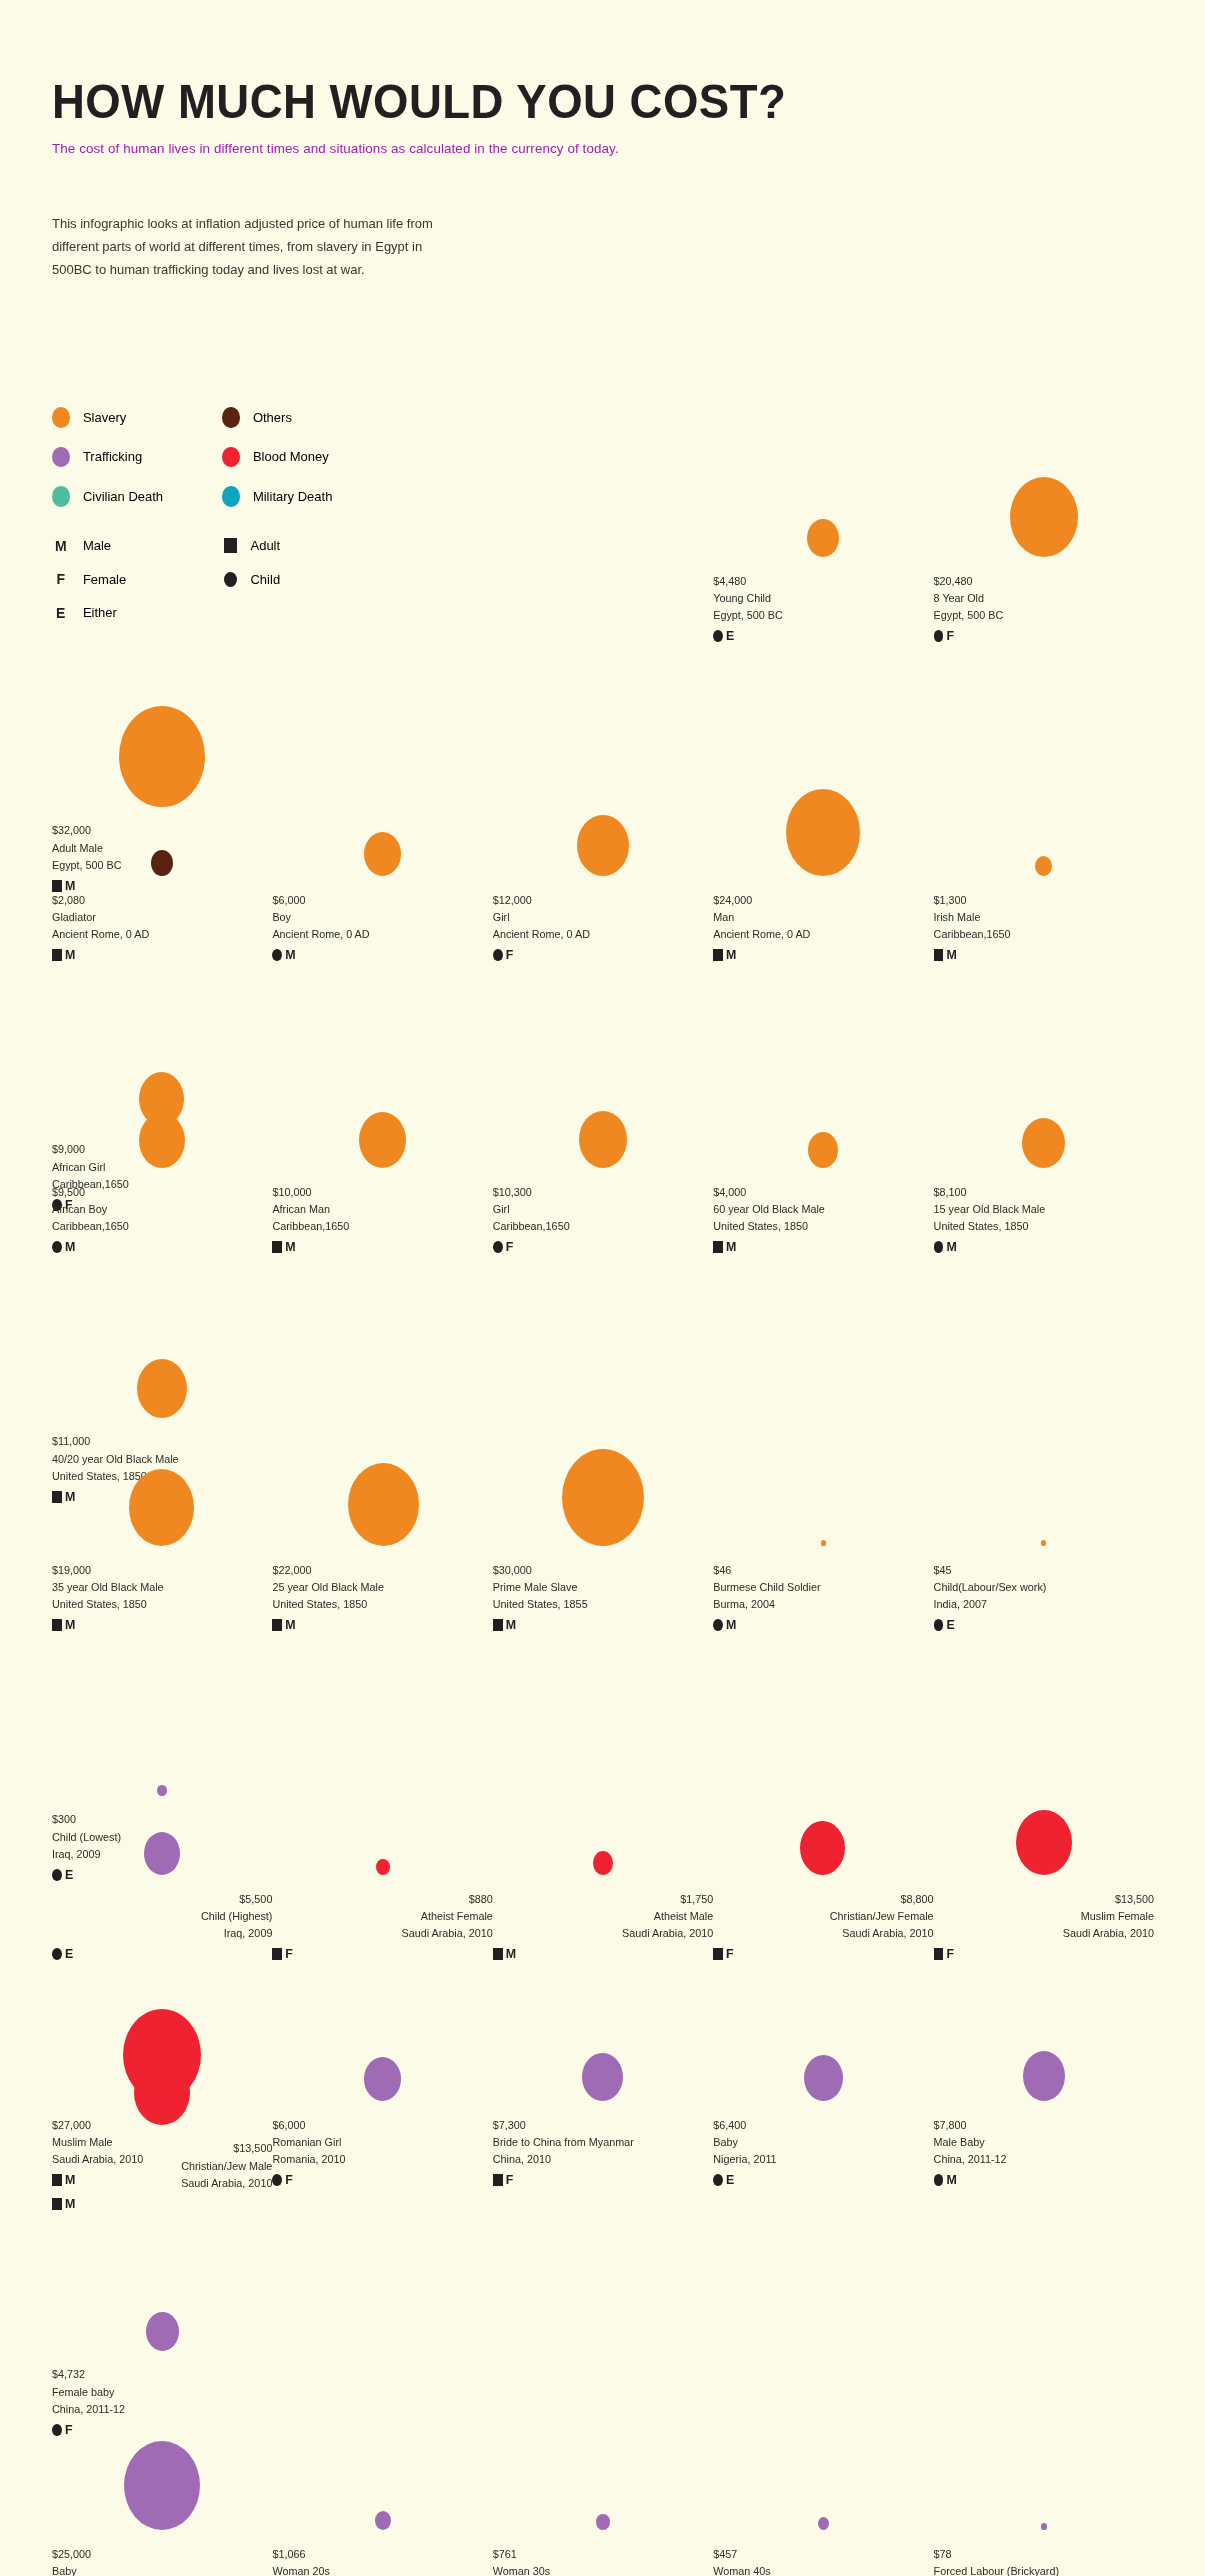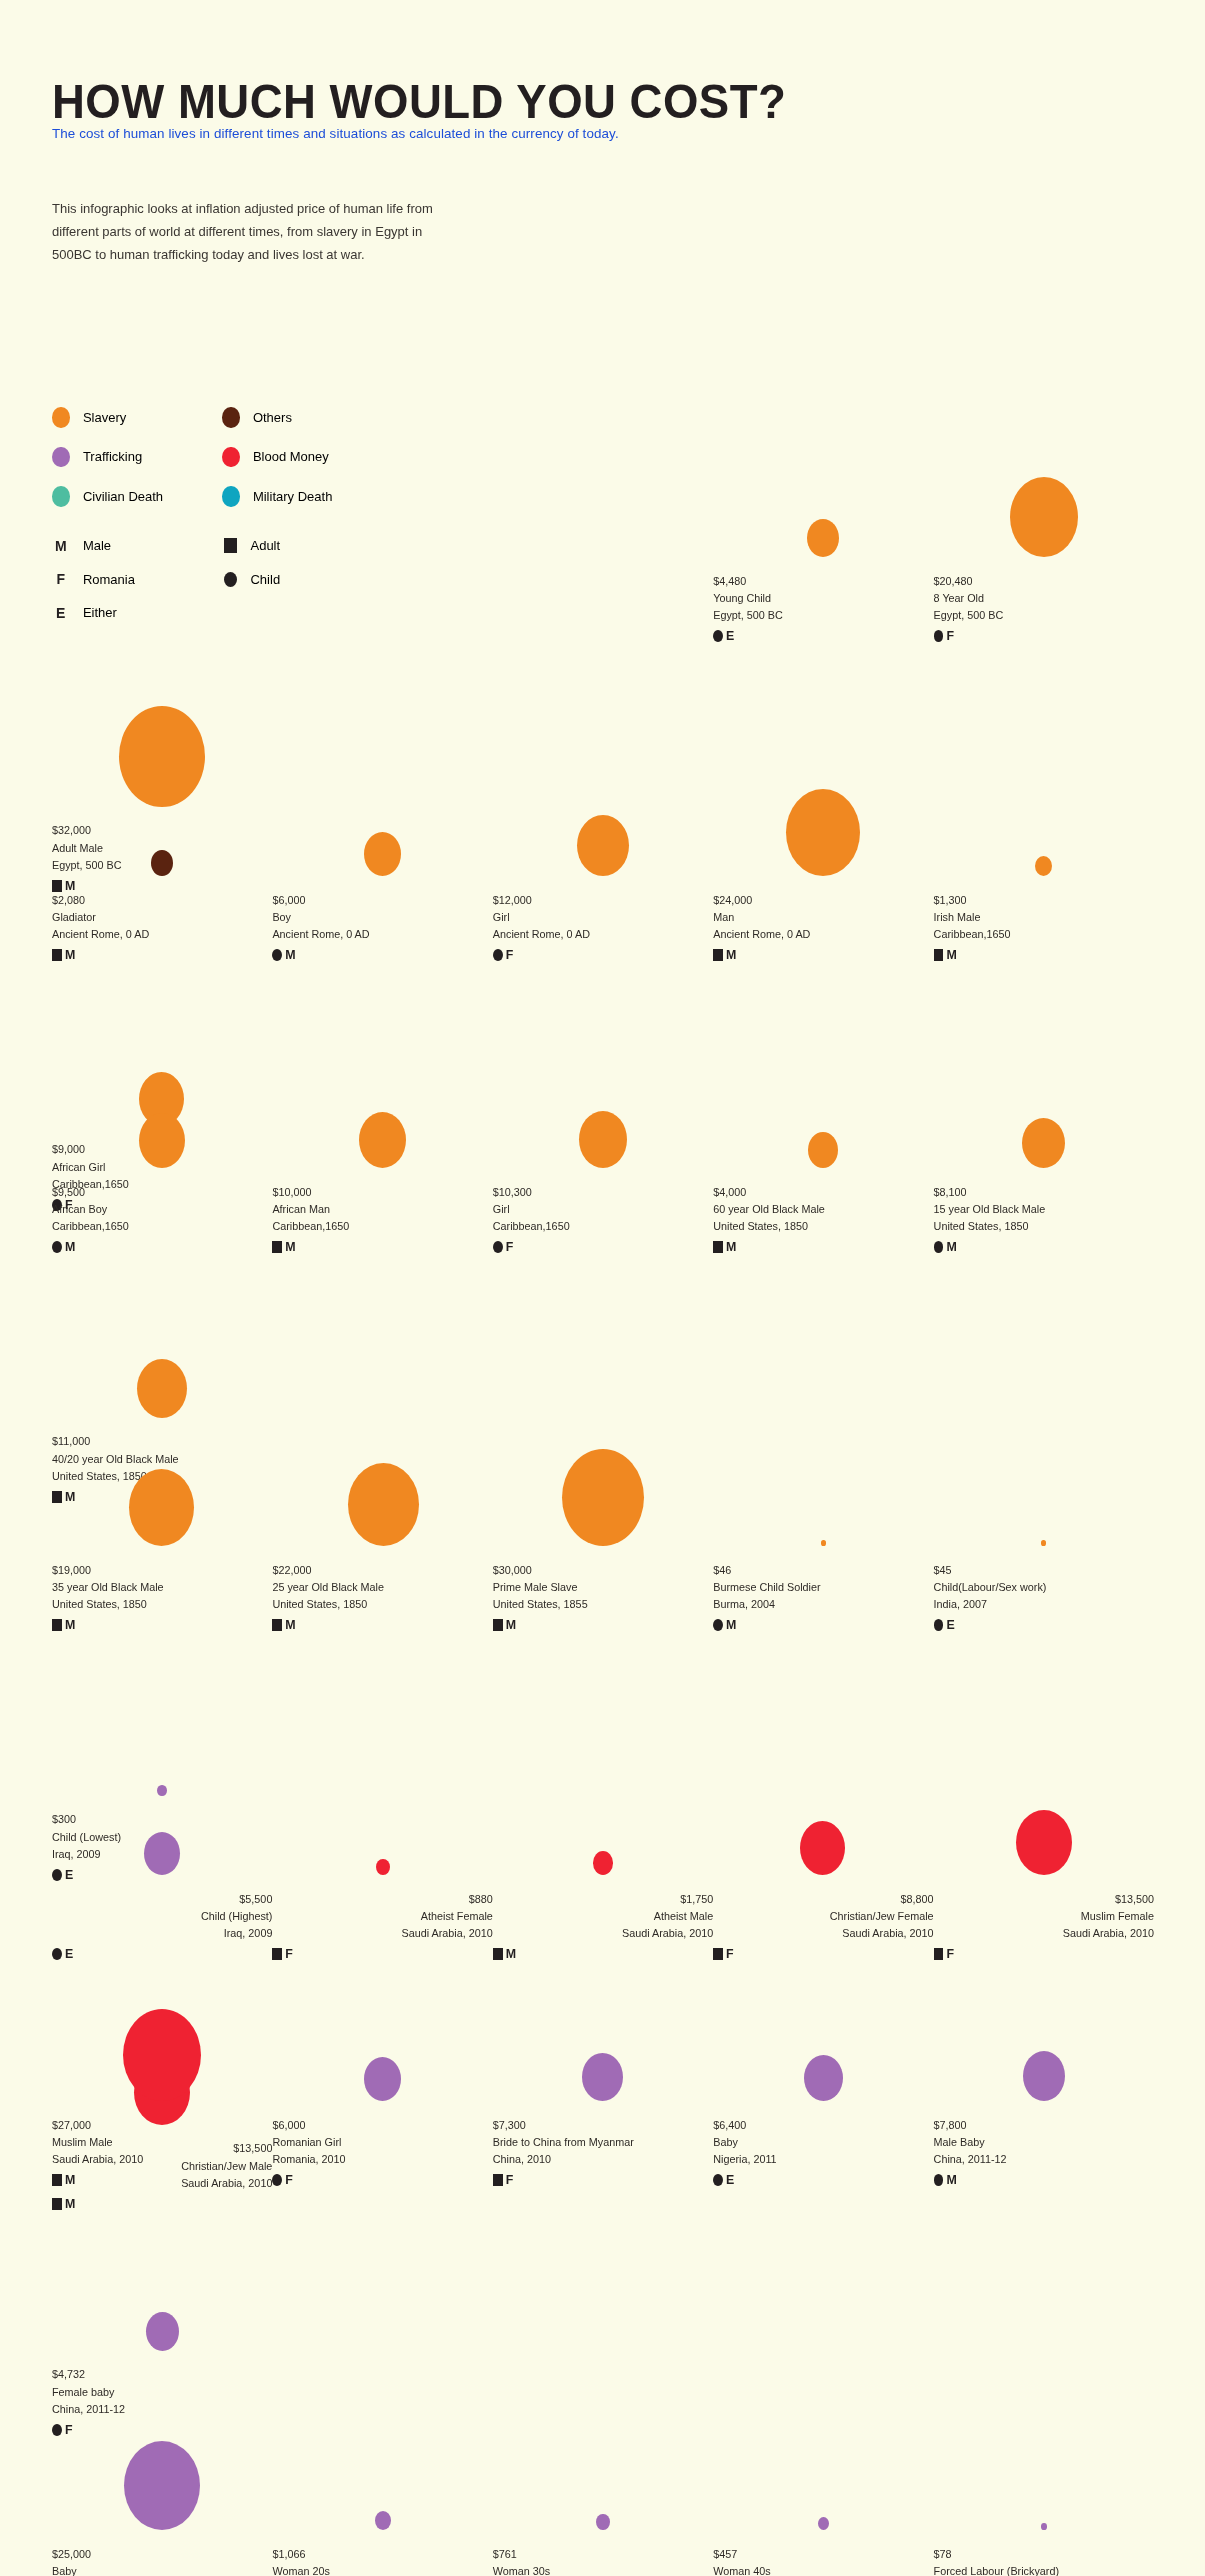--- a/index.html
+++ b/index.html
@@ -31,22 +31,22 @@
     letter-spacing: 0.5px;
     margin: 0;
     padding-top: 77px;
     line-height: 1.0;
     transform: scaleX(0.93);
     transform-origin: left center;
     color: #231f20;
   }
   .subtitle {
     font-size: 13.4px;
-    margin-top: 0;
-    color: #1d4ed8;
+    margin-top: 15px;
+    color: #a21caf;
     letter-spacing: 0.1px;
   }
 
   .intro-wrap {
     display: flex;
     margin-top: 57px;
     gap: 62px;
   }
   .intro-col {
     width: 392px;
@@ -209,21 +209,21 @@
         <div class="legend-item">
           <span class="legend-glyph">M</span>
           <span class="legend-label">Male</span>
         </div>
         <div class="legend-item">
           <span class="sq-adult"></span>
           <span class="legend-label">Adult</span>
         </div>
         <div class="legend-item">
           <span class="legend-glyph">F</span>
-          <span class="legend-label">Romania</span>
+          <span class="legend-label">Female</span>
         </div>
         <div class="legend-item">
           <span class="ci-child"></span>
           <span class="legend-label">Child</span>
         </div>
         <div class="legend-item">
           <span class="legend-glyph">E</span>
           <span class="legend-label">Either</span>
         </div>
       </div>

